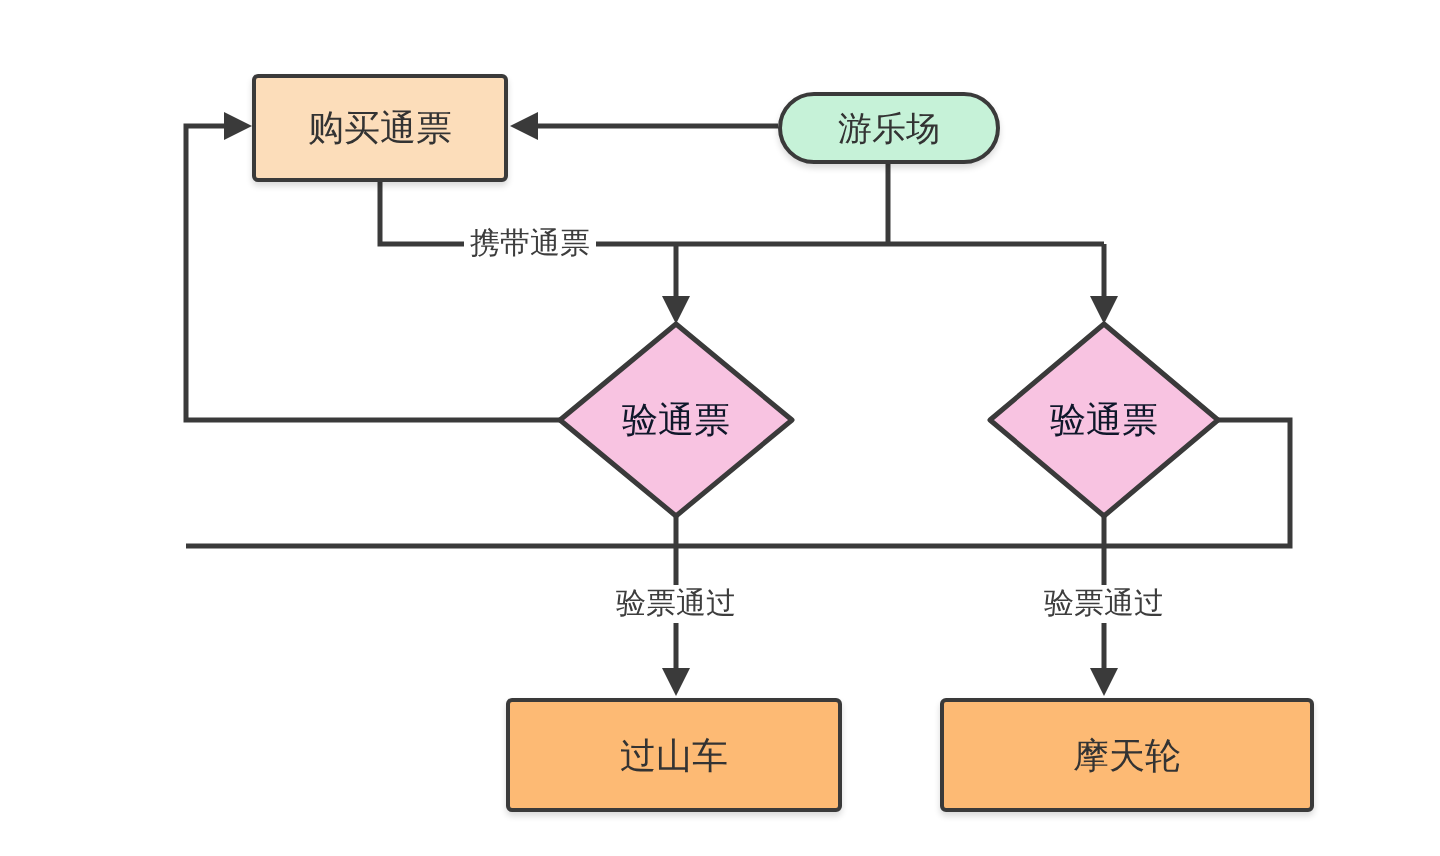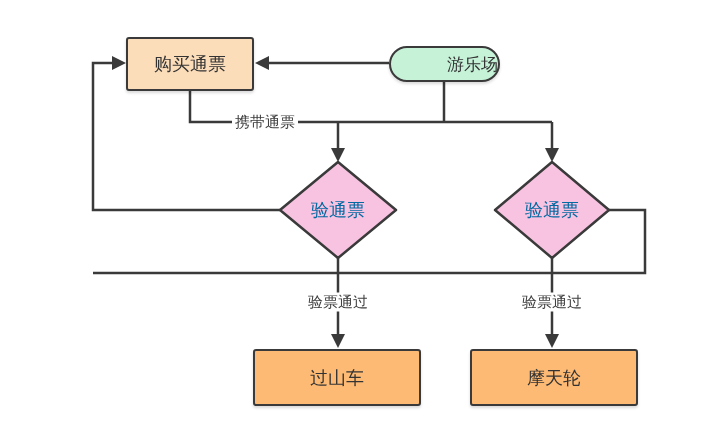--- a/index.html
+++ b/index.html
@@ -36,28 +36,28 @@
     background: #fdba74;
     display: flex;
     align-items: center;
     justify-content: center;
     font-size: 18px;
     color: #333333;
     box-shadow: 0 2px 3px rgba(0,0,0,0.15);
     border-radius: 3px;
   }
   .node-buy    { left: 126px; top: 37px;  width: 128px; height: 54px; background: #fcddba; }
-  .node-park   { left: 389px; top: 46px;  width: 111px; height: 36px; background: #c6f2d8; border-radius: 18px; font-size: 17px; justify-content: flex-end; }
+  .node-park   { left: 389px; top: 46px;  width: 111px; height: 36px; background: #c6f2d8; border-radius: 18px; font-size: 17px; }
   .node-coaster{ left: 253px; top: 349px; width: 168px; height: 57px; }
-  .node-ferris { left: 470px; top: 349px; width: 168px; height: 57px; }
+  .node-ferris { left: 470px; top: 349px; width: 187px; height: 57px; }
   .diamond-label {
     position: absolute;
     transform: translate(-50%, -50%);
     font-size: 18px;
-    color: #0369a1;
+    color: #0f172a;
     white-space: nowrap;
   }
   .dl-left  { left: 338px; top: 210px; }
   .dl-right { left: 552px; top: 210px; }
   .edge-label {
     position: absolute;
     transform: translate(-50%, -50%);
     font-size: 15px;
     color: #3d3d3d;
     background: #ffffff;

